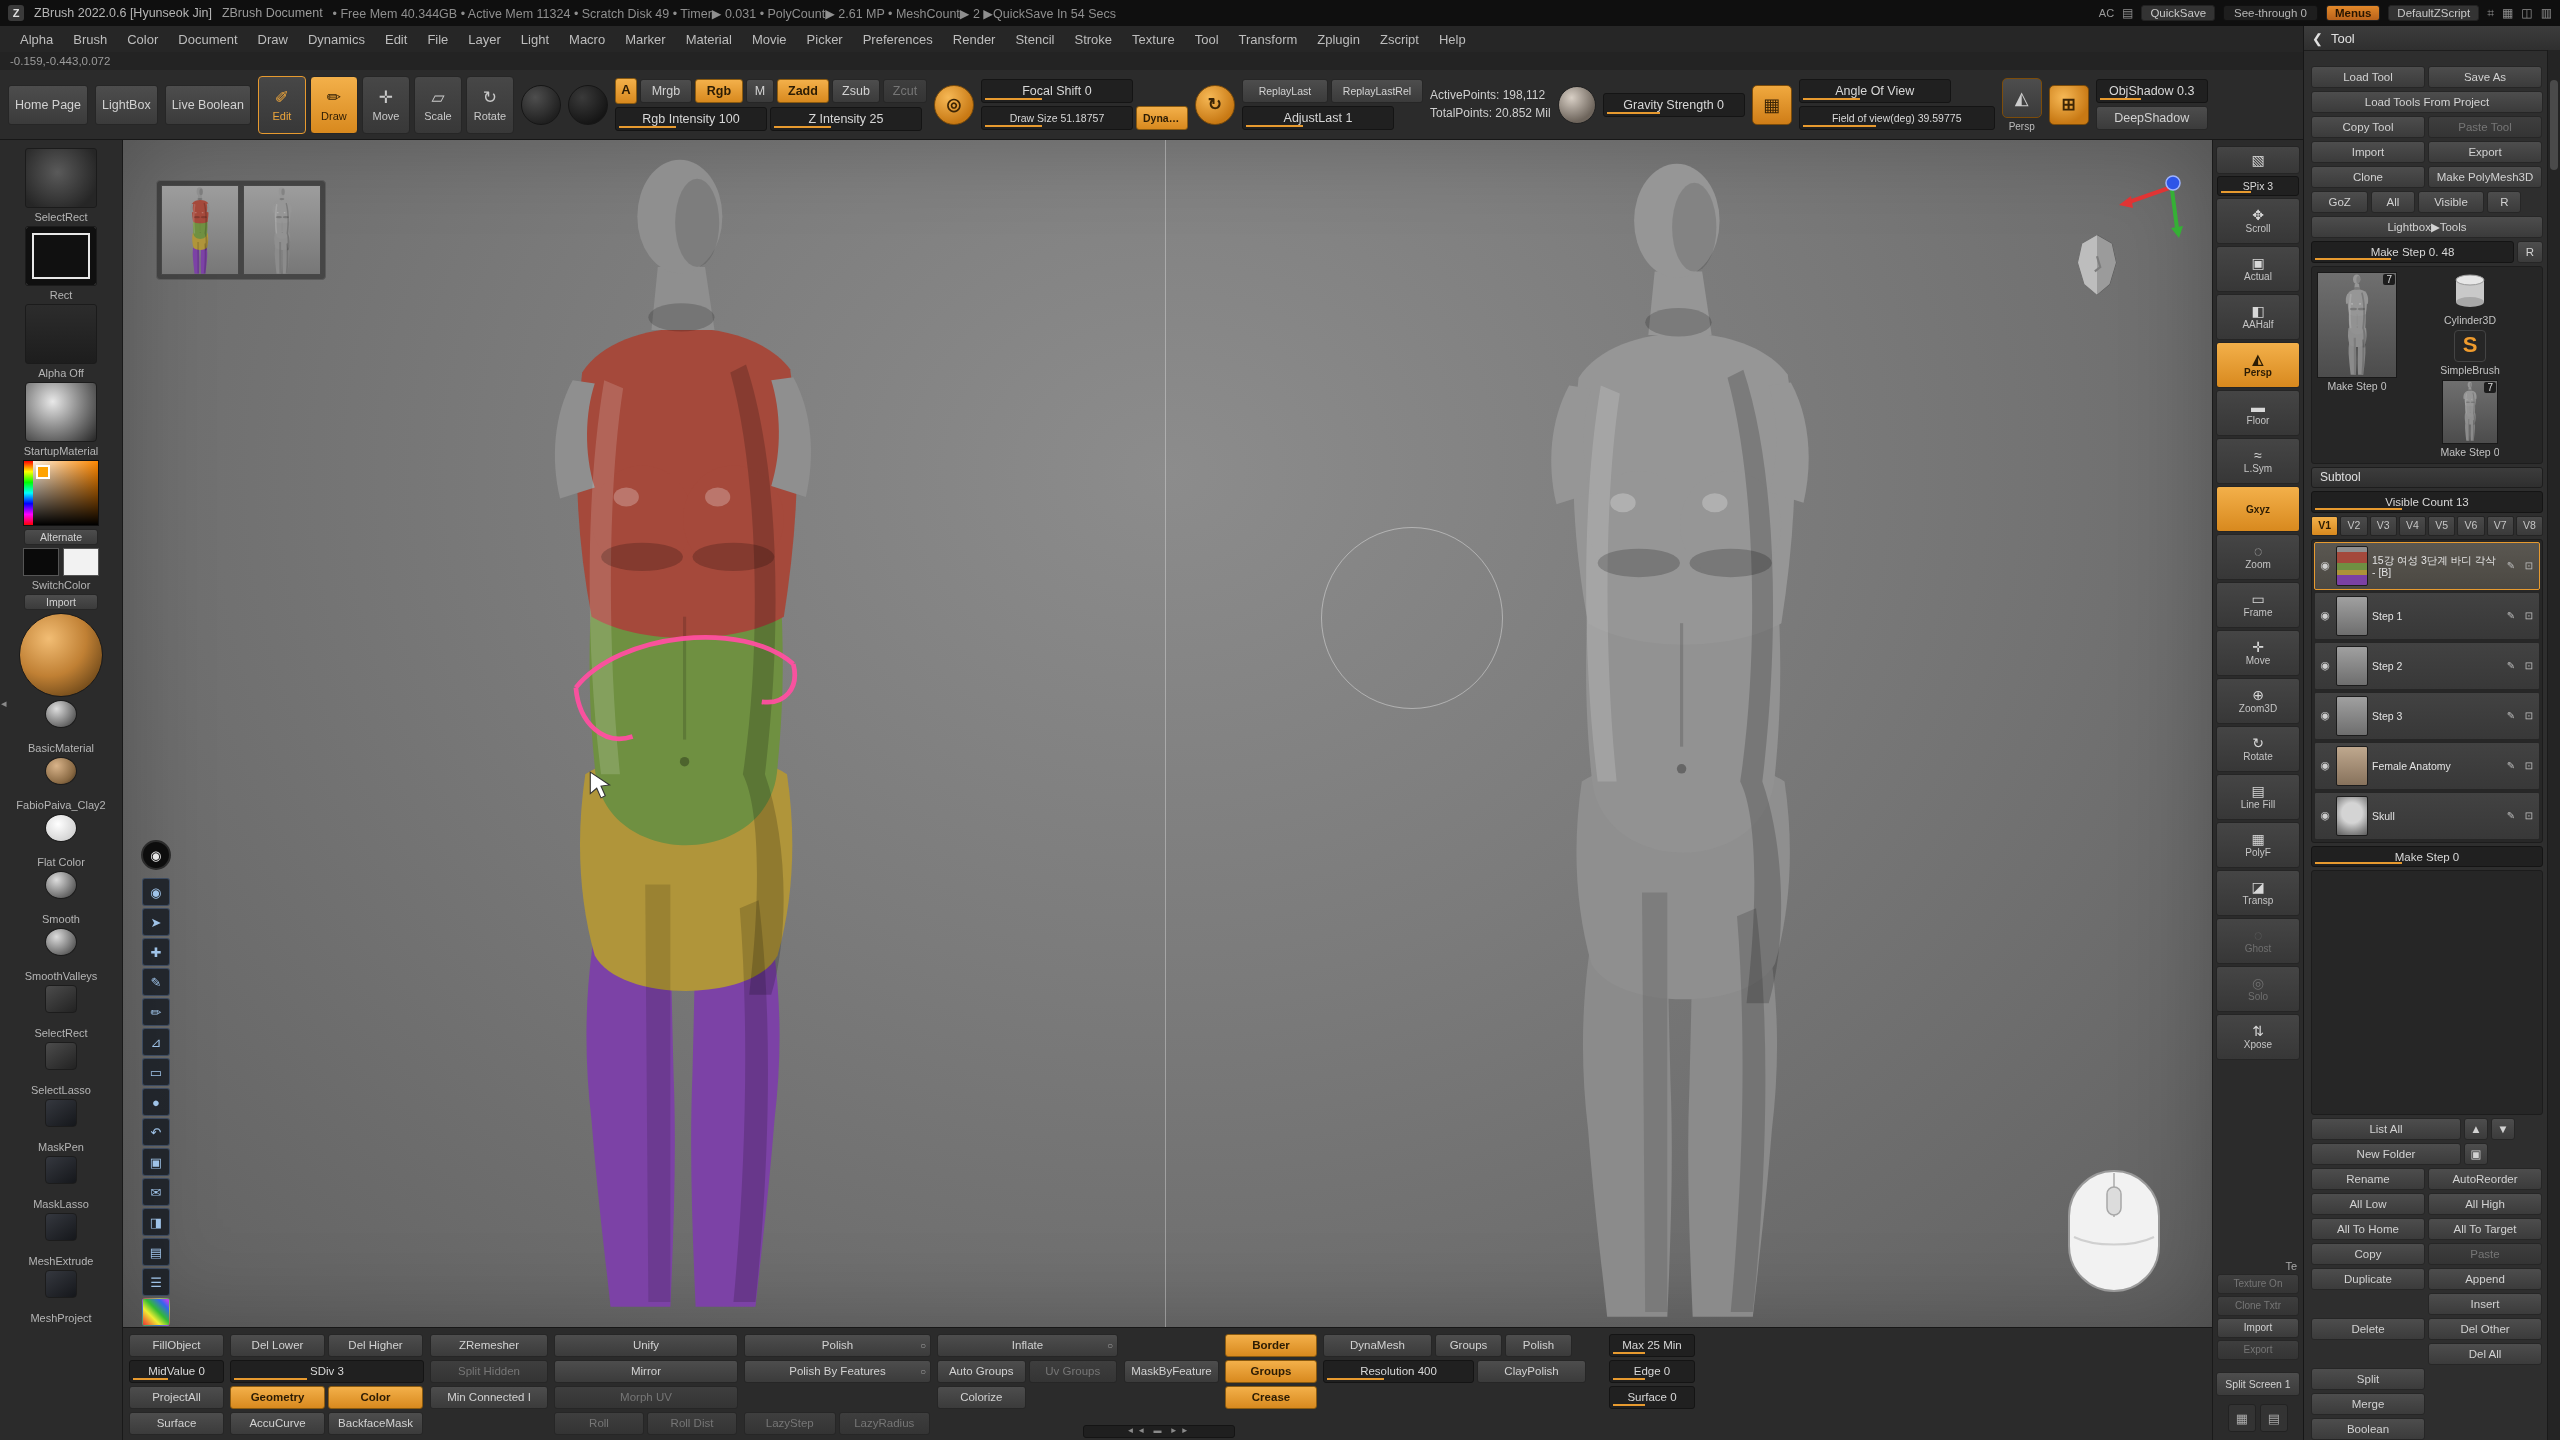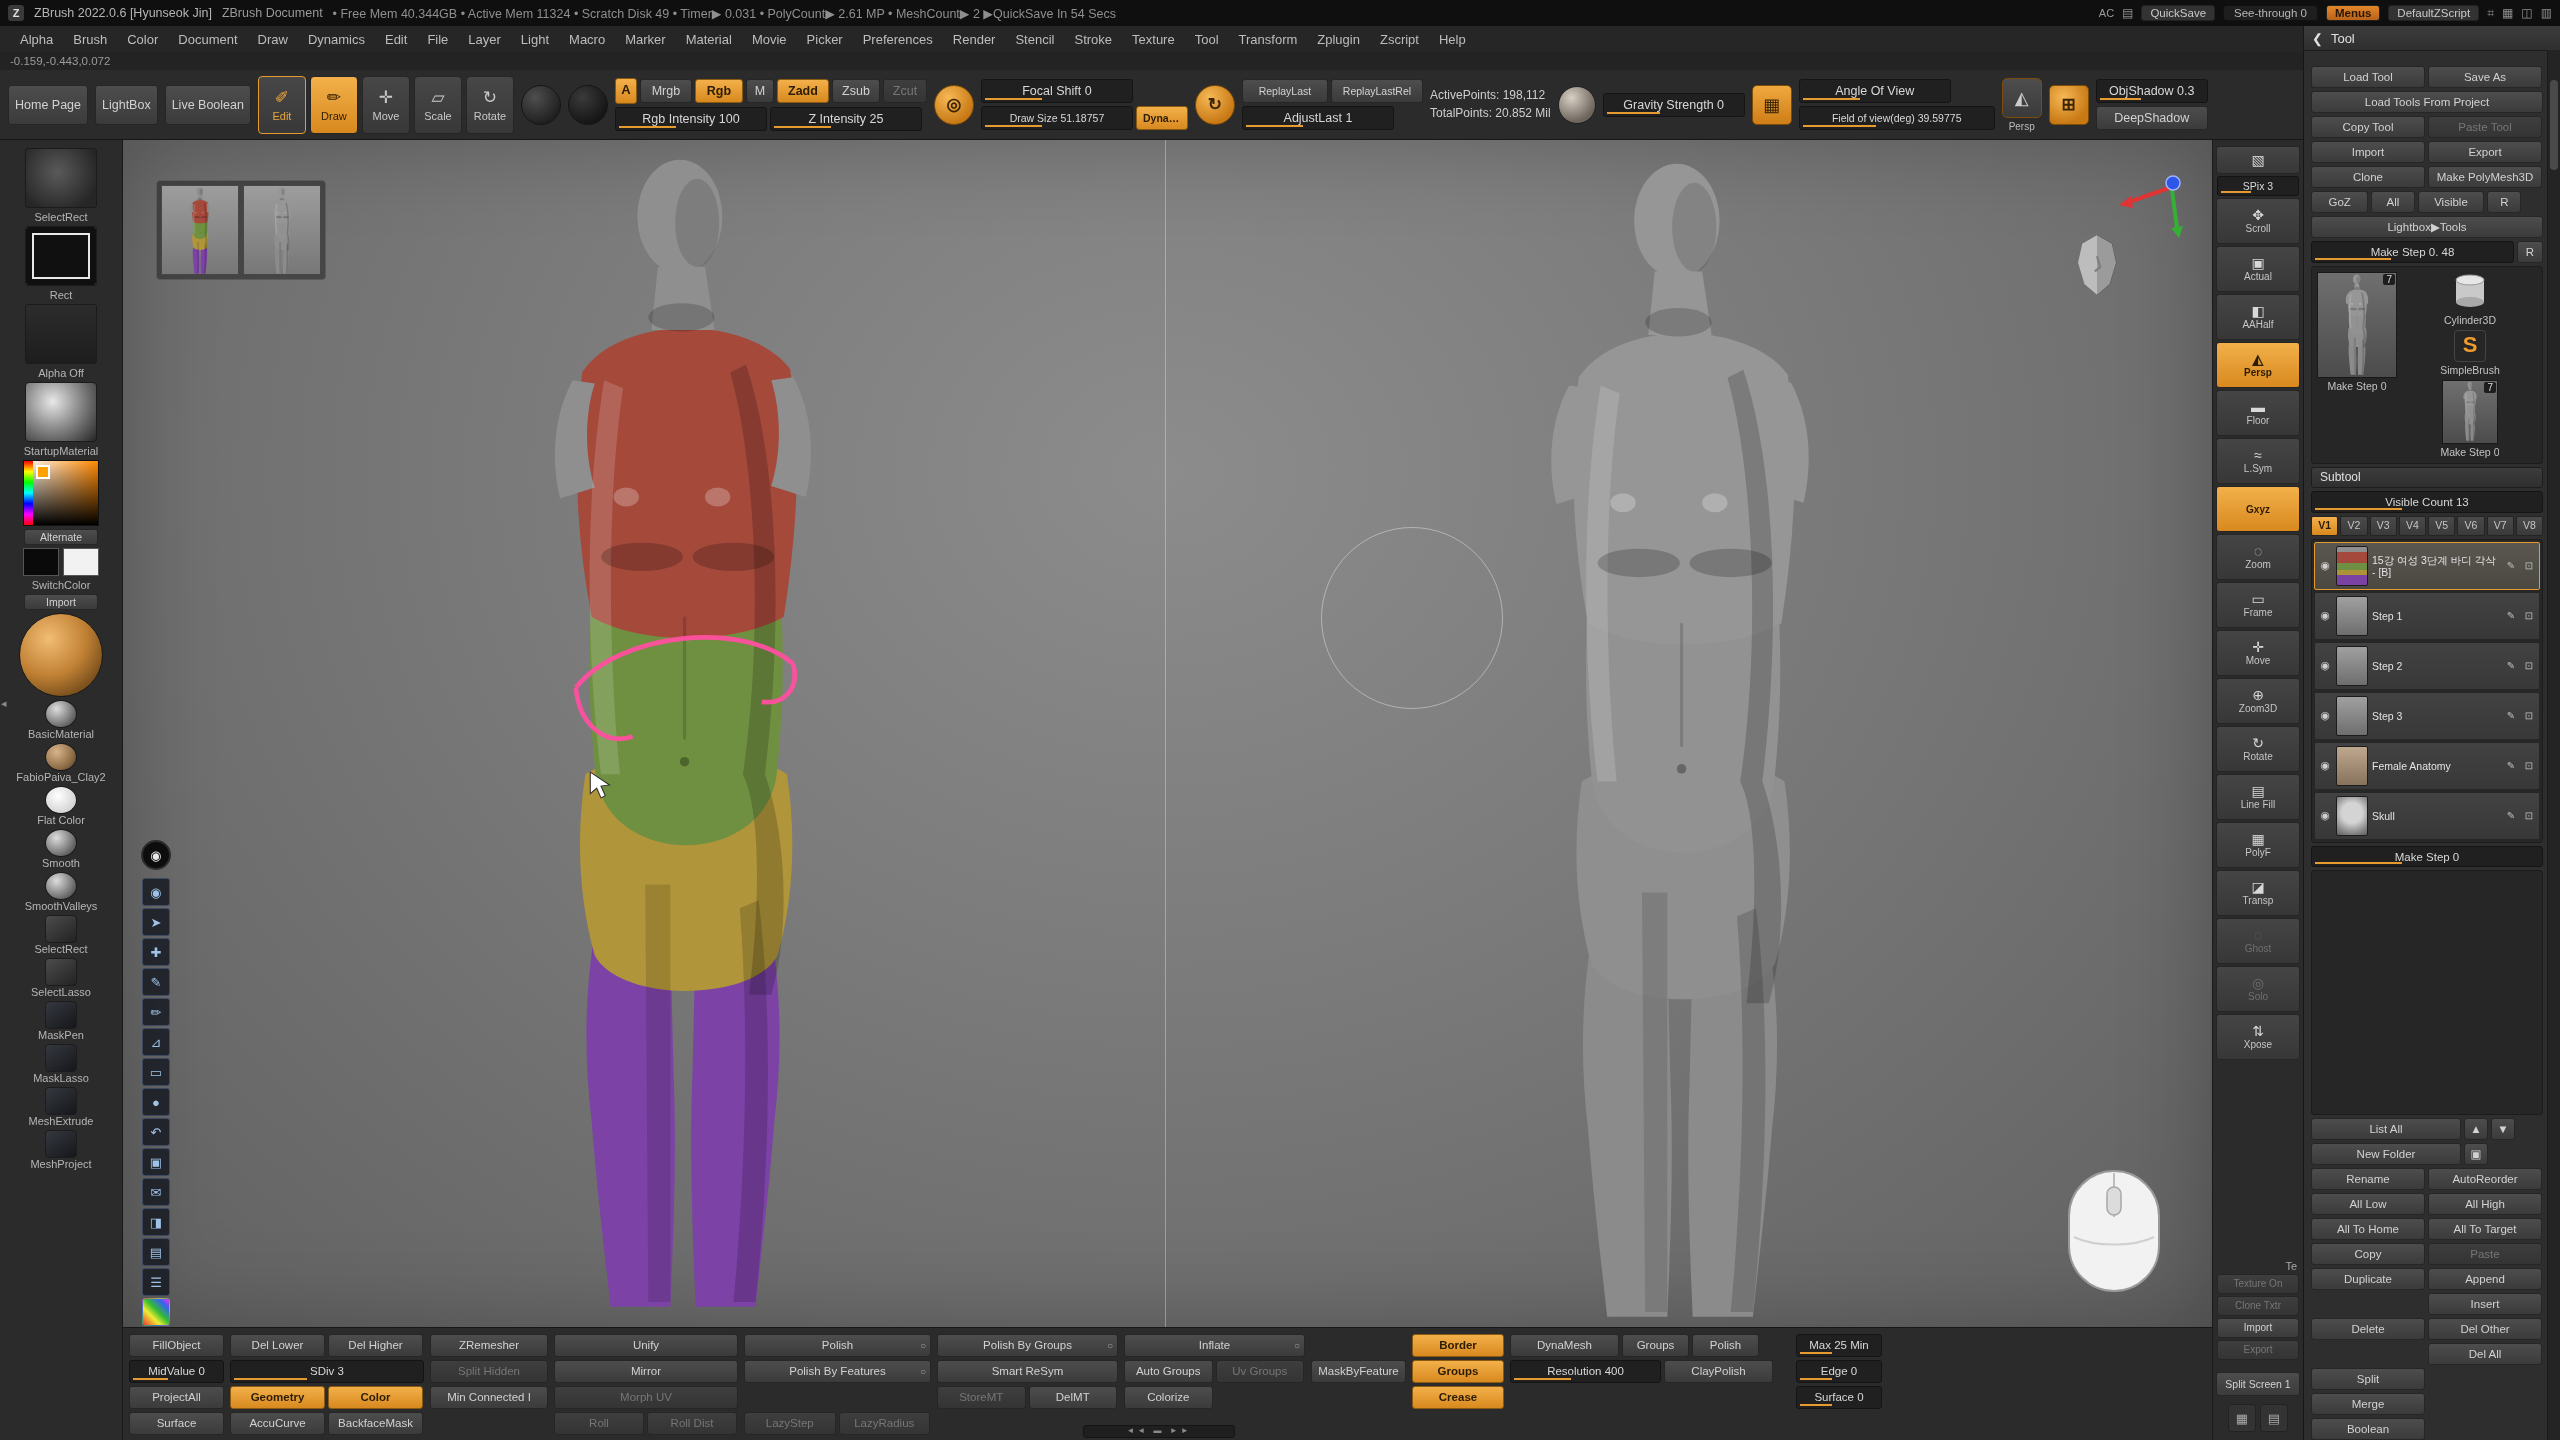--- a/index.html
+++ b/index.html
@@ -53,21 +53,21 @@
   .brushpad{background:radial-gradient(circle at 45% 40%,#5a5a5a,#262626 80%);}
   .strokepad{background:#101010;box-shadow:inset 0 0 0 6px #101010, inset 0 0 0 8px #e8e8e8;}
   .alphapad{background:linear-gradient(#2c2c2c,#1d1d1d);}
   .matsphere{border-radius:4px;background:radial-gradient(circle at 38% 32%,#e8e8e8,#8d8d8d 45%,#2e2e2e 95%);}
   .colorpicker{position:relative;width:74px;height:64px;border:1px solid #111;background:linear-gradient(to top,#000,rgba(0,0,0,0)),linear-gradient(to right,#fff,#ff8800);}
   .cp-hue{position:absolute;left:0;top:0;width:9px;height:100%;background:linear-gradient(#f00,#ff0,#0f0,#0ff,#00f,#f0f,#f00);}
   .cp-mark{position:absolute;left:12px;top:4px;width:10px;height:10px;border:2px solid #fff;background:#ffa200;}
   .swatches{display:flex;gap:4px;}
   .sw{width:34px;height:26px;border:1px solid #555;}
   .bigsphere{width:82px;height:82px;border-radius:50%;background:radial-gradient(circle at 35% 30%,#f2bd74,#c08034 48%,#553711 92%);border:1px solid #1a1a1a;}
-  .quick-item{display:flex;flex-direction:column;align-items:center;gap:0;width:118px;}
+  .quick-item{display:flex;flex-direction:column;align-items:center;gap:14px;width:118px;}
   .qi{width:30px;height:26px;border-radius:4px;border:1px solid #1c1c1c;}
   .t-sphere{border-radius:50%;background:radial-gradient(circle at 35% 30%,#ddd,#777 60%,#333);}
   .t-sphere-tan{border-radius:50%;background:radial-gradient(circle at 35% 30%,#d9b48a,#8a6a44 65%,#3c2c18);}
   .t-flat{border-radius:50%;background:radial-gradient(circle at 40% 35%,#fff,#cfcfcf 80%);}
   .t-brush{background:linear-gradient(145deg,#4c4c4c,#222);}
   .t-brush-dark{background:linear-gradient(145deg,#35383f,#15171b);}
   .edge-arrow{position:absolute;left:1px;top:557px;color:#8a8a8a;font-size:11px;}
   
   .canvas{position:absolute;left:123px;top:140px;width:2089px;height:1187px;overflow:hidden;background:radial-gradient(ellipse at 50% 28%,#8c8c8c 0%,#7b7b7b 42%,#616161 100%);box-shadow:inset 0 0 90px rgba(0,0,0,.25);}
   .split-line{position:absolute;left:1042px;top:0;bottom:0;width:1px;background:rgba(235,235,235,.38);}
@@ -808,26 +808,20 @@
         <span class="btn half dis tiny">Roll Dist</span>
       </div>
     <div class="bgroup" style="width:187px">
         <span class="btn full tg">Polish</span>
         <span class="btn full tg tiny">Polish By Features</span>
         <span class="btn full spacer"></span>
         <span class="btn half dis tiny">LazyStep</span>
         <span class="btn half dis tiny">LazyRadius</span>
       </div>
     <div class="bgroup" style="width:181px">
-        <span class="btn full tg tiny">Polish By Groups</span>
-        <span class="btn full">Smart ReSym</span>
-        <span class="btn half dis">StoreMT</span>
-        <span class="btn half">DelMT</span>
-      </div>
-    <div class="bgroup" style="width:181px">
         <span class="btn full tg">Inflate</span>
         <span class="btn half tiny">Auto Groups</span>
         <span class="btn half tiny dis">Uv Groups</span>
         <span class="btn half">Colorize</span>
       </div>
     <div class="bgroup" style="width:95px">
         <span class="btn full spacer"></span>
         <span class="btn full tiny">MaskByFeature</span>
       </div>
     <div class="bgroup" style="width:92px">

